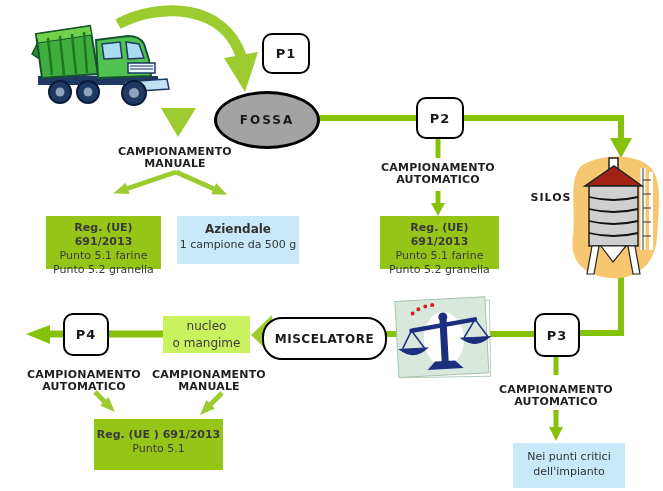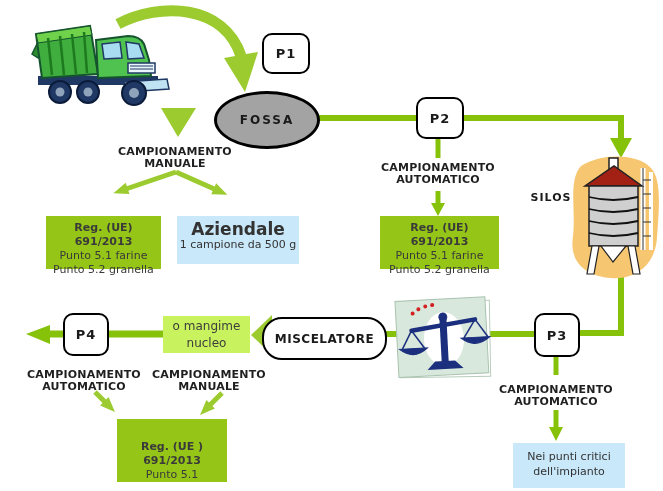--- a/index.html
+++ b/index.html
@@ -30,21 +30,21 @@
   }
   .greenbox{
     position:absolute;z-index:3;background:#95c517;color:#3a3a3a;
     text-align:center;font-size:11px;line-height:14px;padding-top:5px;
   }
   .greenbox .title{font-weight:bold;}
   .bluebox{
     position:absolute;z-index:3;background:#c9e8f9;color:#333;
     text-align:center;font-size:11px;line-height:15px;padding-top:6px;
   }
-  .bluebox .title{font-weight:bold;font-size:17px;}
+  .bluebox .title{font-weight:bold;font-size:12px;}
   .lightgreenbox{
     position:absolute;z-index:3;background:#c9f25f;color:#3c3c3c;
     text-align:center;font-size:12px;line-height:17px;padding-top:2px;
   }
   .samplabel{
     position:absolute;z-index:3;text-align:center;font-weight:bold;
     font-size:11px;line-height:11.5px;letter-spacing:0.2px;color:#1f1f1f;
   }
   .caption{
     position:absolute;z-index:3;font-weight:bold;color:#1a1a1a;
@@ -171,22 +171,22 @@
   <div class="pnode" style="left:262px;top:33px;width:44px;height:37px;">P1</div>
   <div class="pnode" style="left:416px;top:97px;width:44px;height:38px;">P2</div>
   <div class="pnode" style="left:534px;top:313px;width:42px;height:40px;">P3</div>
   <div class="pnode" style="left:63px;top:313px;width:42px;height:39px;">P4</div>
 
   <div class="ellipse" style="left:214px;top:91px;width:100px;height:52px;">FOSSA</div>
 
   <div class="stadium" style="left:262px;top:317px;width:121px;height:39px;border-radius:20px;">MISCELATORE</div>
 
   <div class="lightgreenbox" style="left:163px;top:316px;width:87px;height:35px;">
+    <div>nucleo</div>
     <div>o mangime</div>
-    <div>nucleo</div>
   </div>
 
   <div class="samplabel" style="left:110px;top:146px;width:130px;">
     <div>CAMPIONAMENTO</div>
     <div>MANUALE</div>
   </div>
   <div class="samplabel" style="left:373px;top:162px;width:130px;">
     <div>CAMPIONAMENTO</div>
     <div>AUTOMATICO</div>
   </div>
@@ -213,21 +213,21 @@
     <div class="title">Aziendale</div>
     <div>1 campione da 500 g</div>
   </div>
 
   <div class="greenbox" style="left:380px;top:216px;width:119px;height:48px;">
     <div class="title">Reg. (UE) 691/2013</div>
     <div>Punto 5.1 farine</div>
     <div>Punto 5.2 granella</div>
   </div>
 
-  <div class="greenbox" style="left:94px;top:419px;width:110px;height:42px;padding-top:21px;margin-left:23px;">
+  <div class="greenbox" style="left:94px;top:419px;width:129px;height:42px;padding-top:9px;">
     <div class="title">Reg. (UE ) 691/2013</div>
     <div>Punto 5.1</div>
   </div>
 
   <div class="bluebox" style="left:513px;top:443px;width:112px;height:39px;">
     <div>Nei punti critici</div>
     <div>dell'impianto</div>
   </div>
 
 </div>

